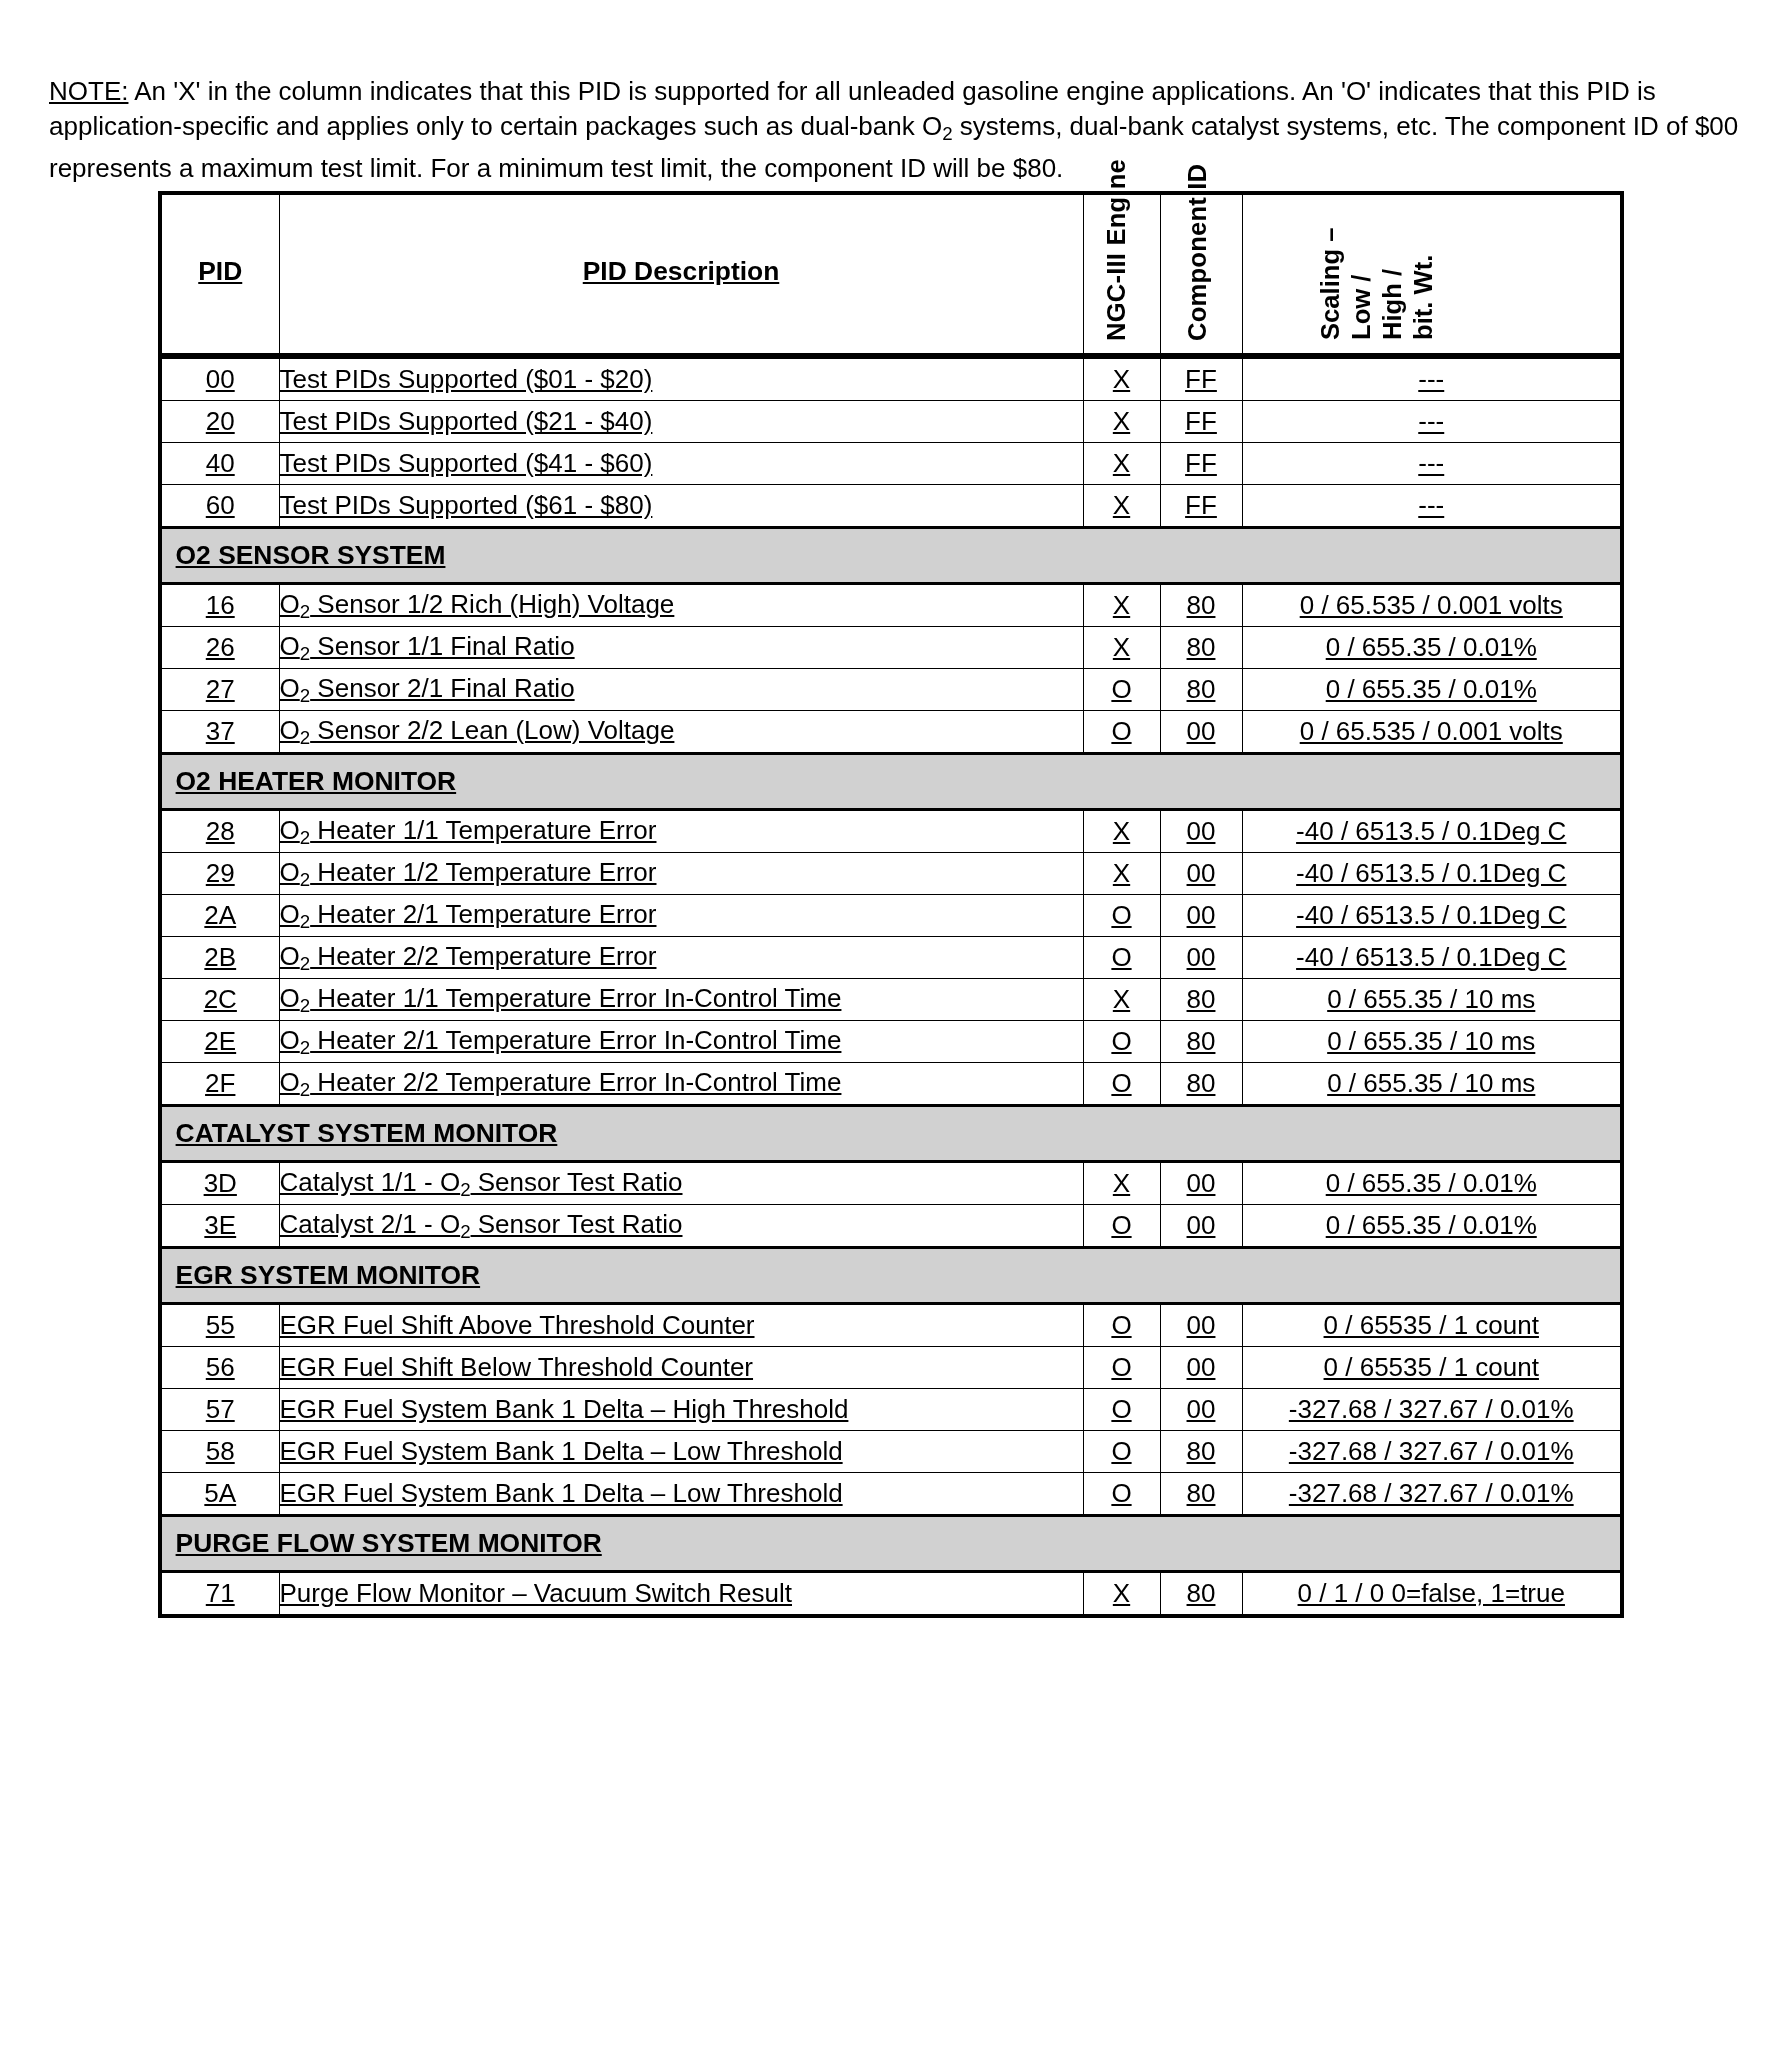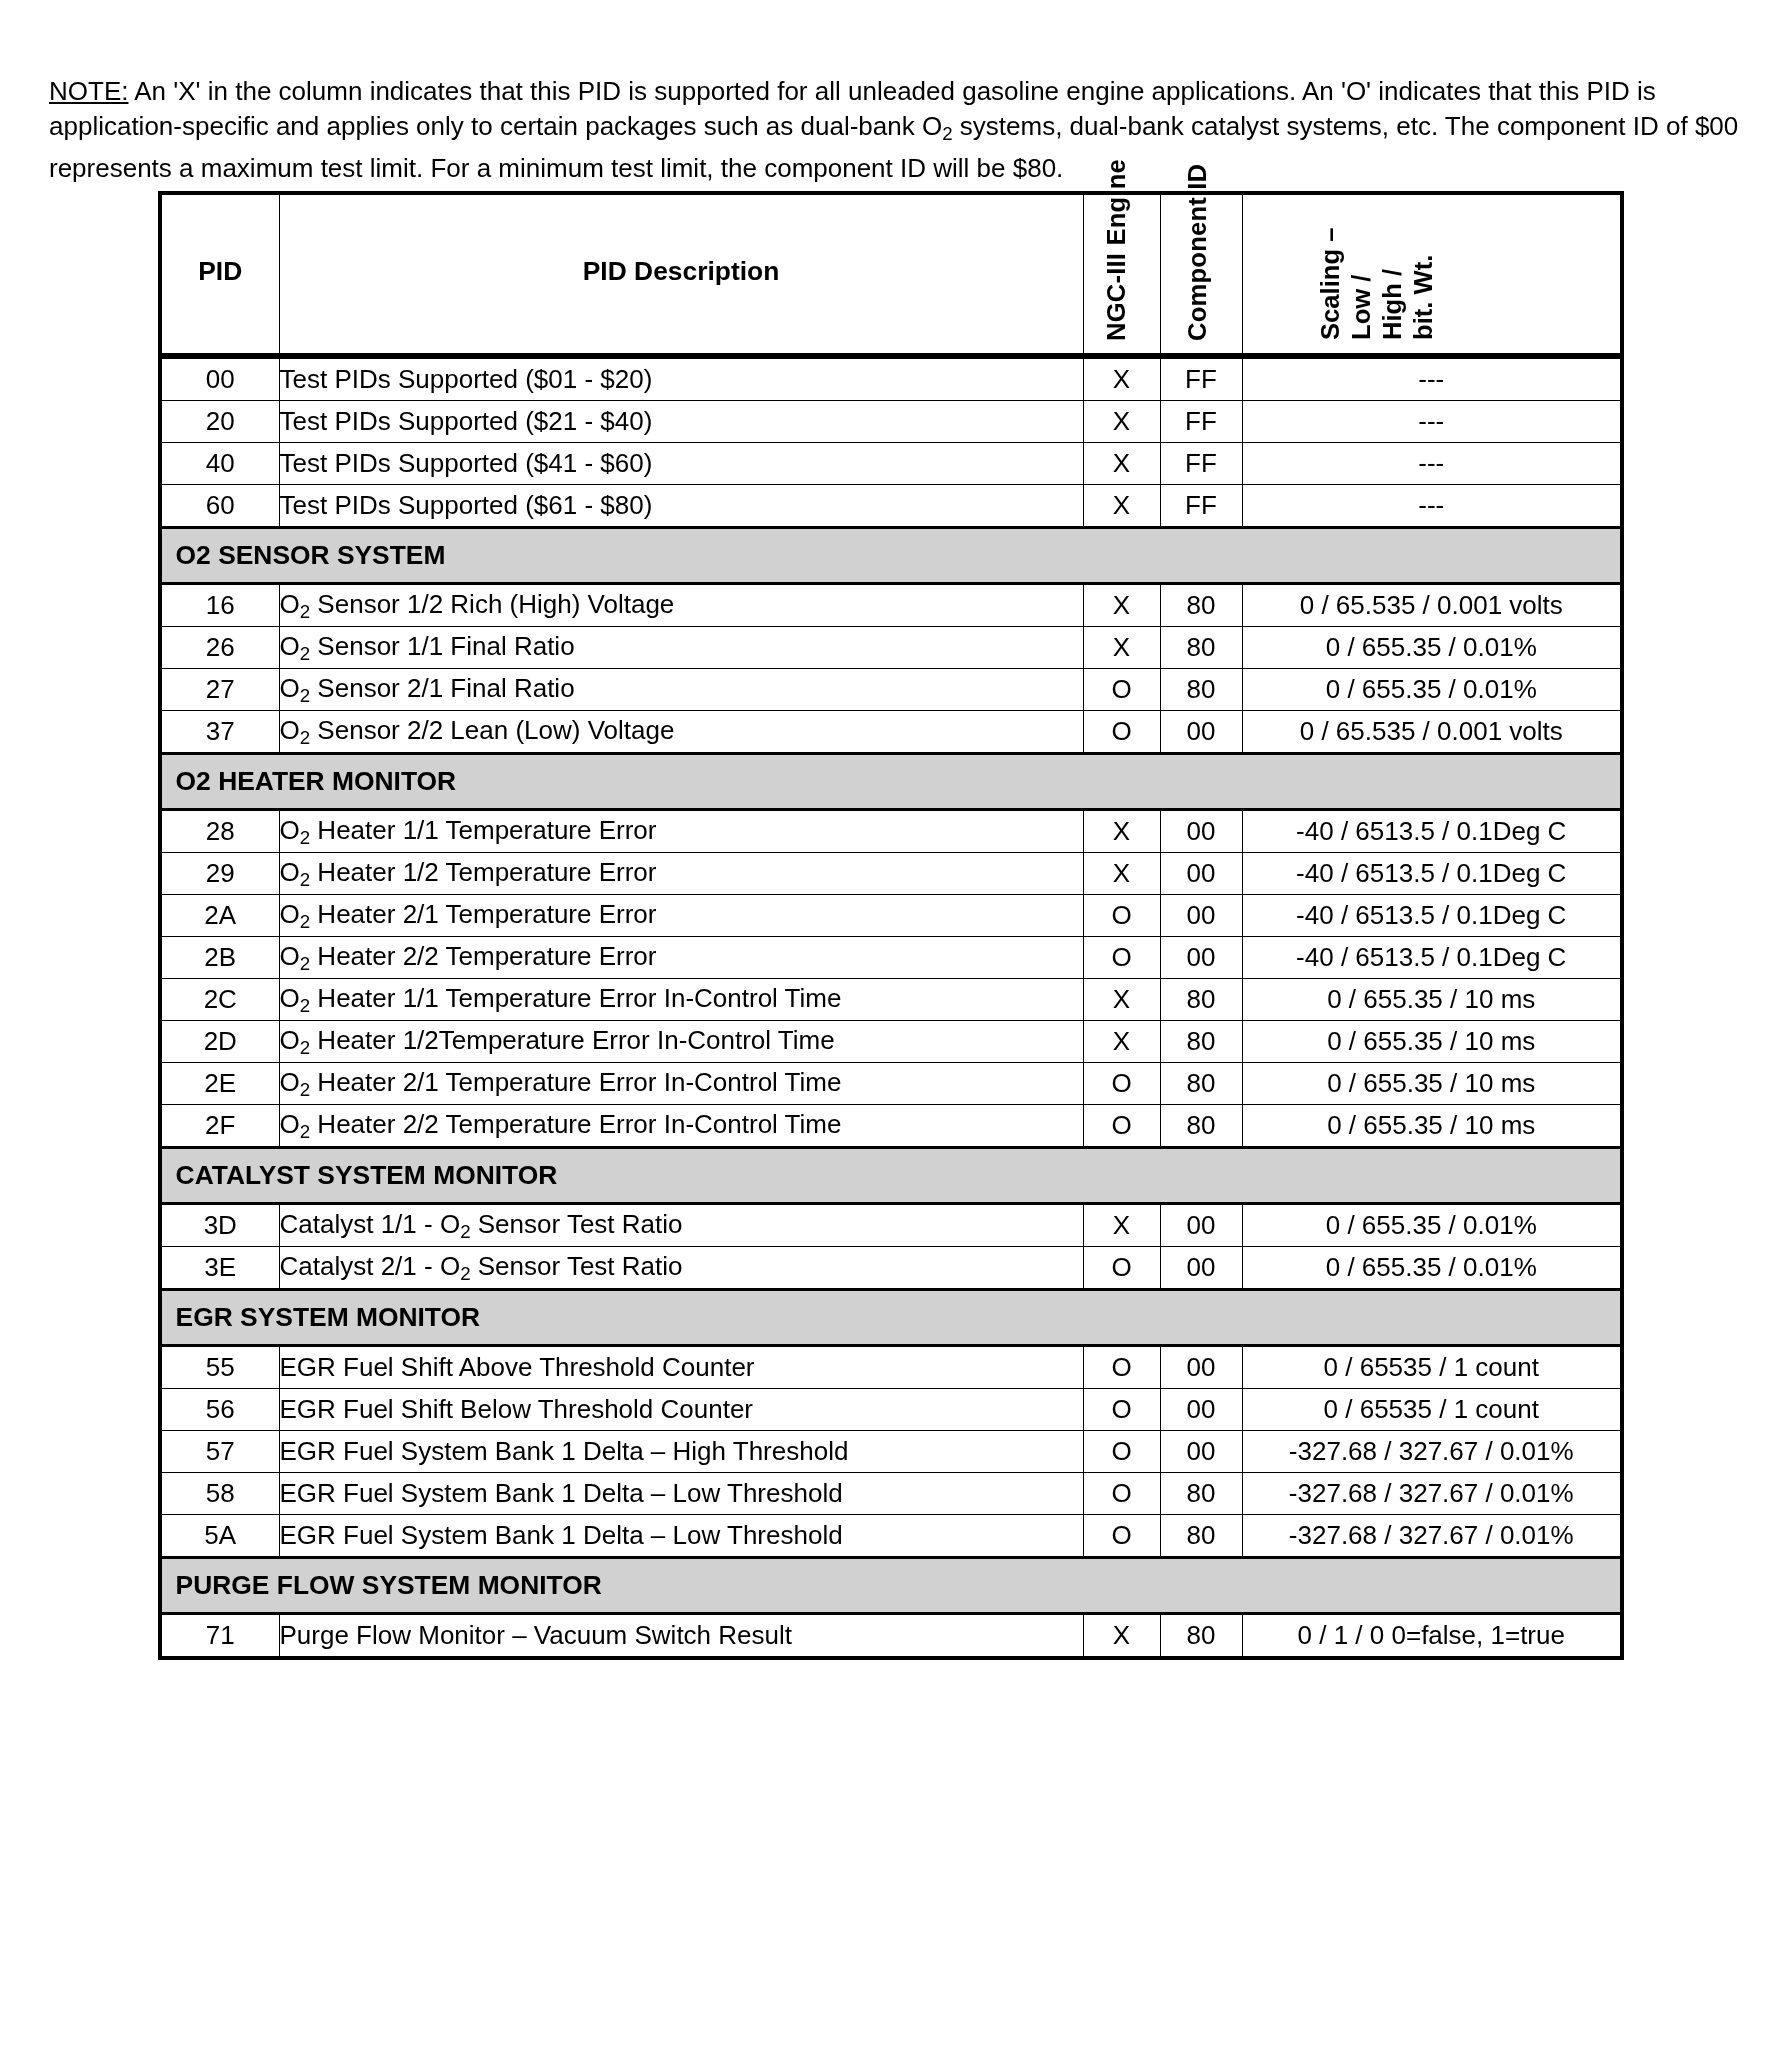--- a/index.html
+++ b/index.html
@@ -54,20 +54,21 @@
   table.pid td, table.pid th {
     border: 1.7px solid #000;
     padding: 0;
     vertical-align: middle;
     font-weight: normal;
   }
 
   
   table.pid {
     border: 4.3px solid #000;
+    text-decoration: underline;
   }
 
   col.c-pid    { width: 119px; }
   col.c-desc   { width: 804px; }
   col.c-ngc    { width: 77px; }
   col.c-cid    { width: 82px; }
   col.c-scale  { width: 380px; }
 
   
   tr.hdr td {
@@ -279,27 +280,20 @@
             <td class="d-scale col-scale">-40 / 6513.5 / 0.1Deg C</td>
           </tr>
           <tr class="data">
             <td class="d-pid">2C</td>
             <td class="d-desc">O<span class="sub">2</span> Heater 1/1 Temperature Error In-Control Time</td>
             <td class="d-ngc col-ngc">X</td>
             <td class="d-cid col-cid">80</td>
             <td class="d-scale col-scale">0 / 655.35 / 10 ms</td>
           </tr>
           <tr class="data">
-            <td class="d-pid">2D</td>
-            <td class="d-desc">O<span class="sub">2</span> Heater 1/2Temperature Error In-Control Time</td>
-            <td class="d-ngc col-ngc">X</td>
-            <td class="d-cid col-cid">80</td>
-            <td class="d-scale col-scale">0 / 655.35 / 10 ms</td>
-          </tr>
-          <tr class="data">
             <td class="d-pid">2E</td>
             <td class="d-desc">O<span class="sub">2</span> Heater 2/1 Temperature Error In-Control Time</td>
             <td class="d-ngc col-ngc">O</td>
             <td class="d-cid col-cid">80</td>
             <td class="d-scale col-scale">0 / 655.35 / 10 ms</td>
           </tr>
           <tr class="data">
             <td class="d-pid">2F</td>
             <td class="d-desc">O<span class="sub">2</span> Heater 2/2 Temperature Error In-Control Time</td>
             <td class="d-ngc col-ngc">O</td>

